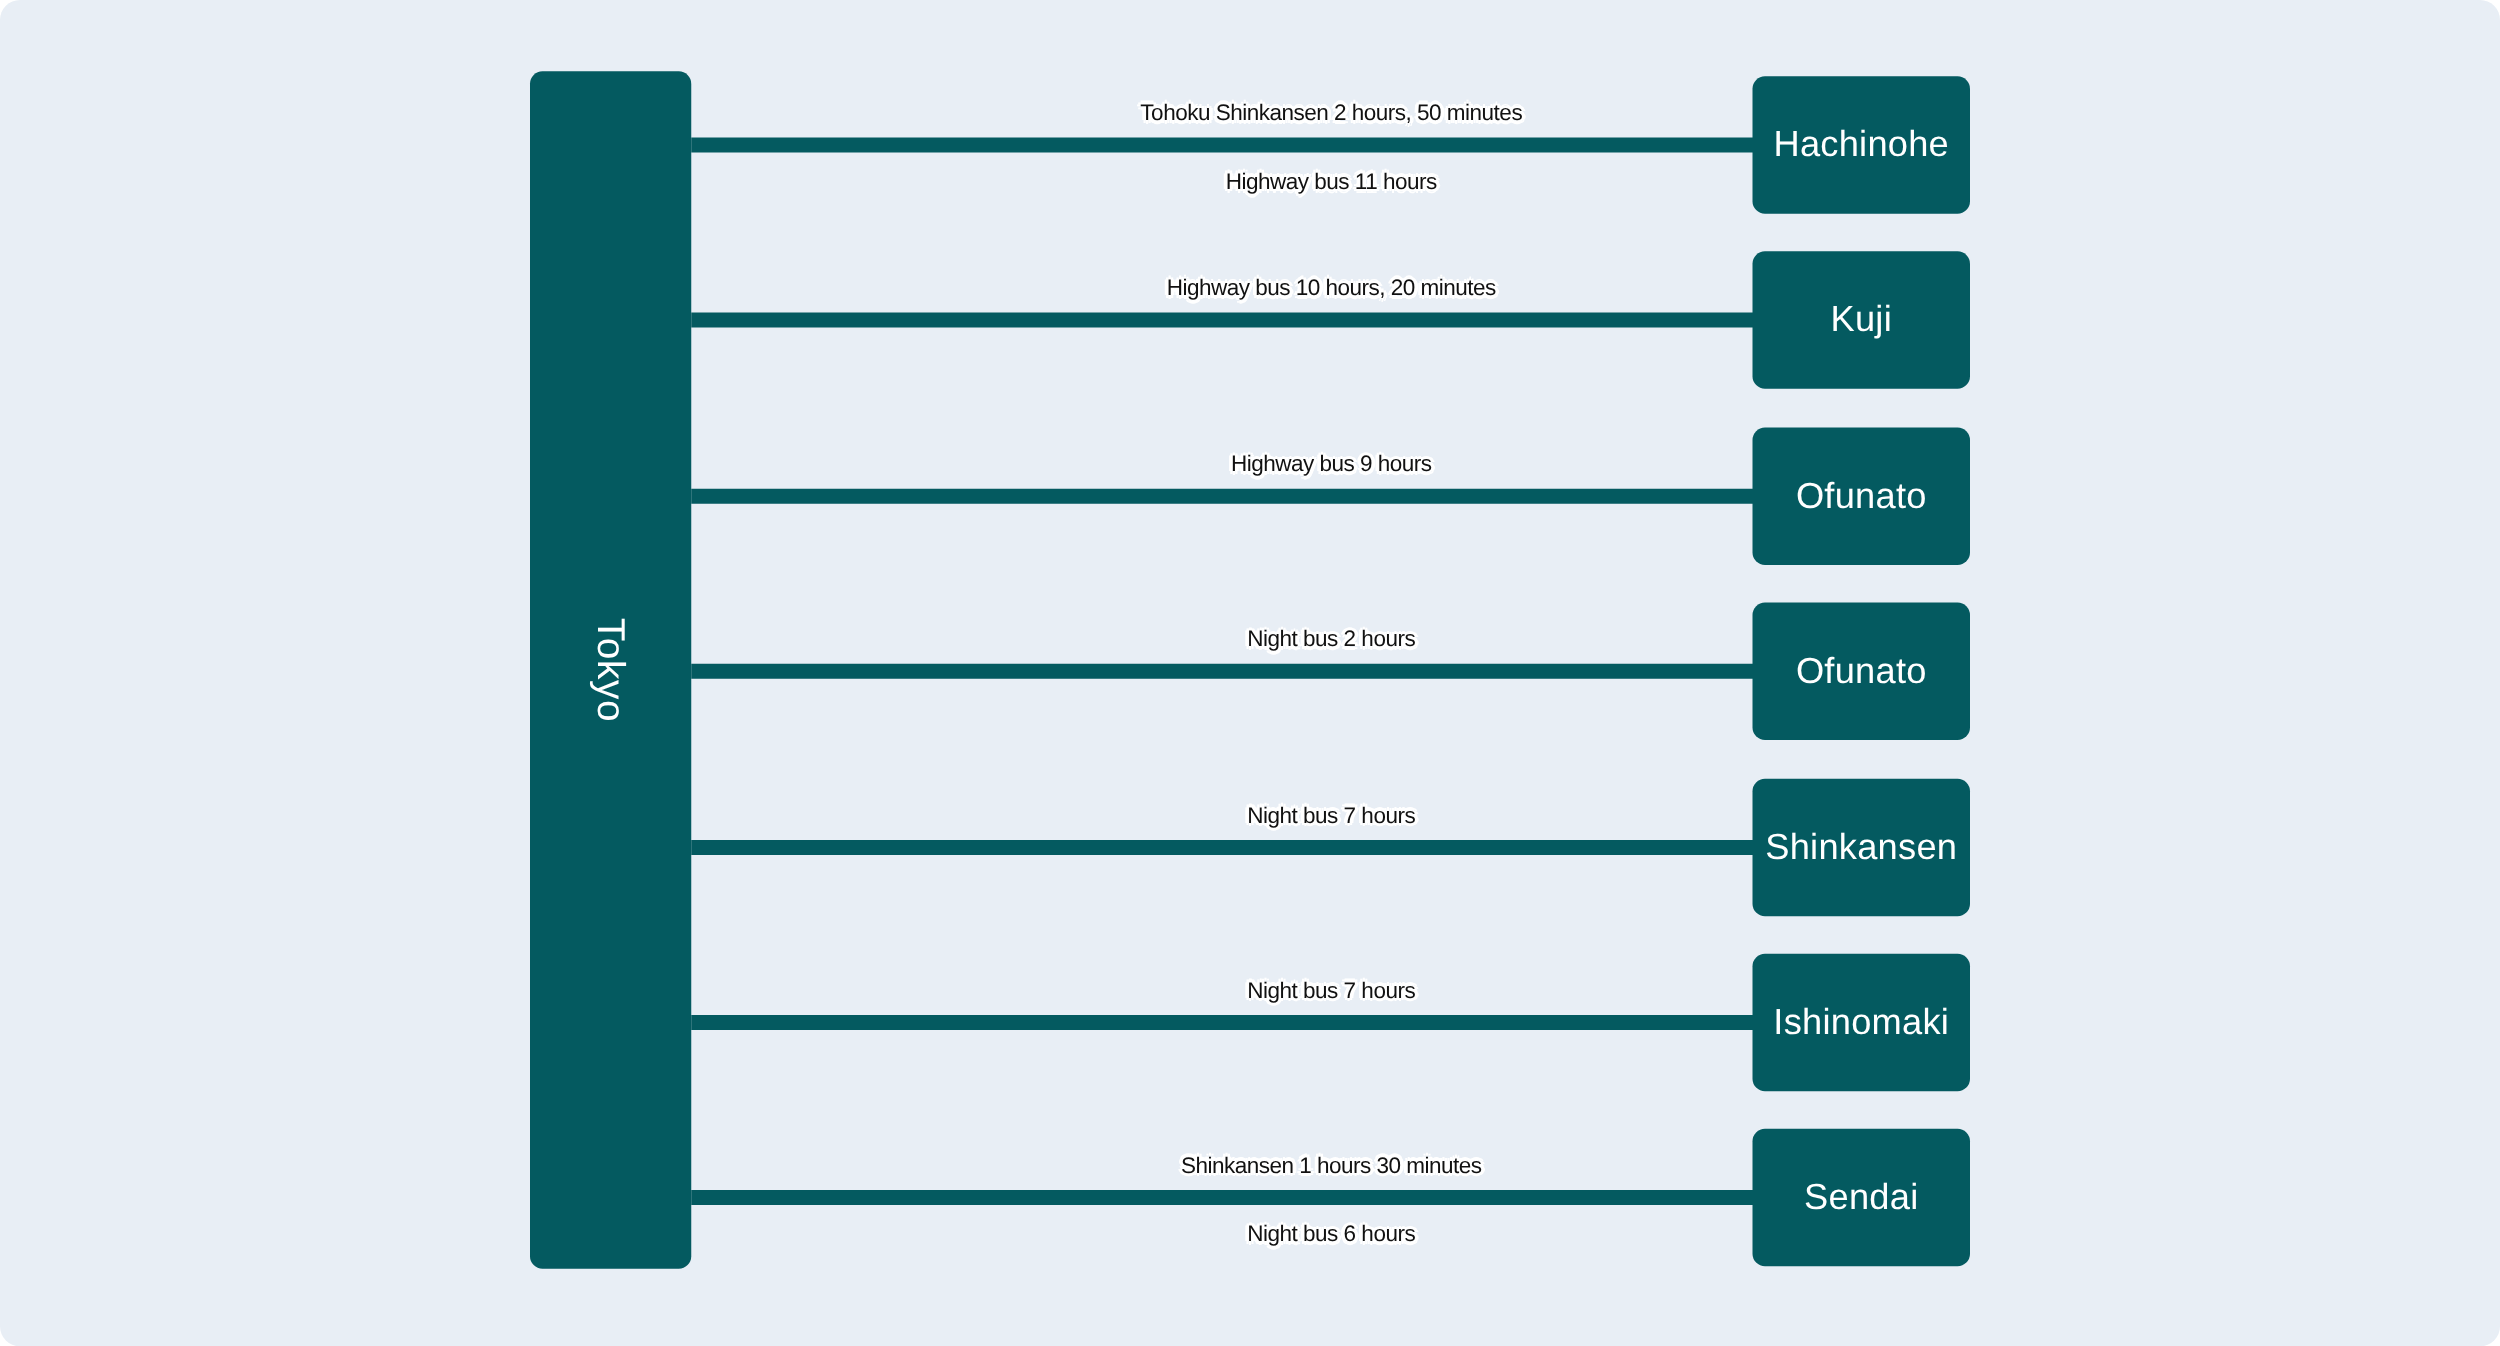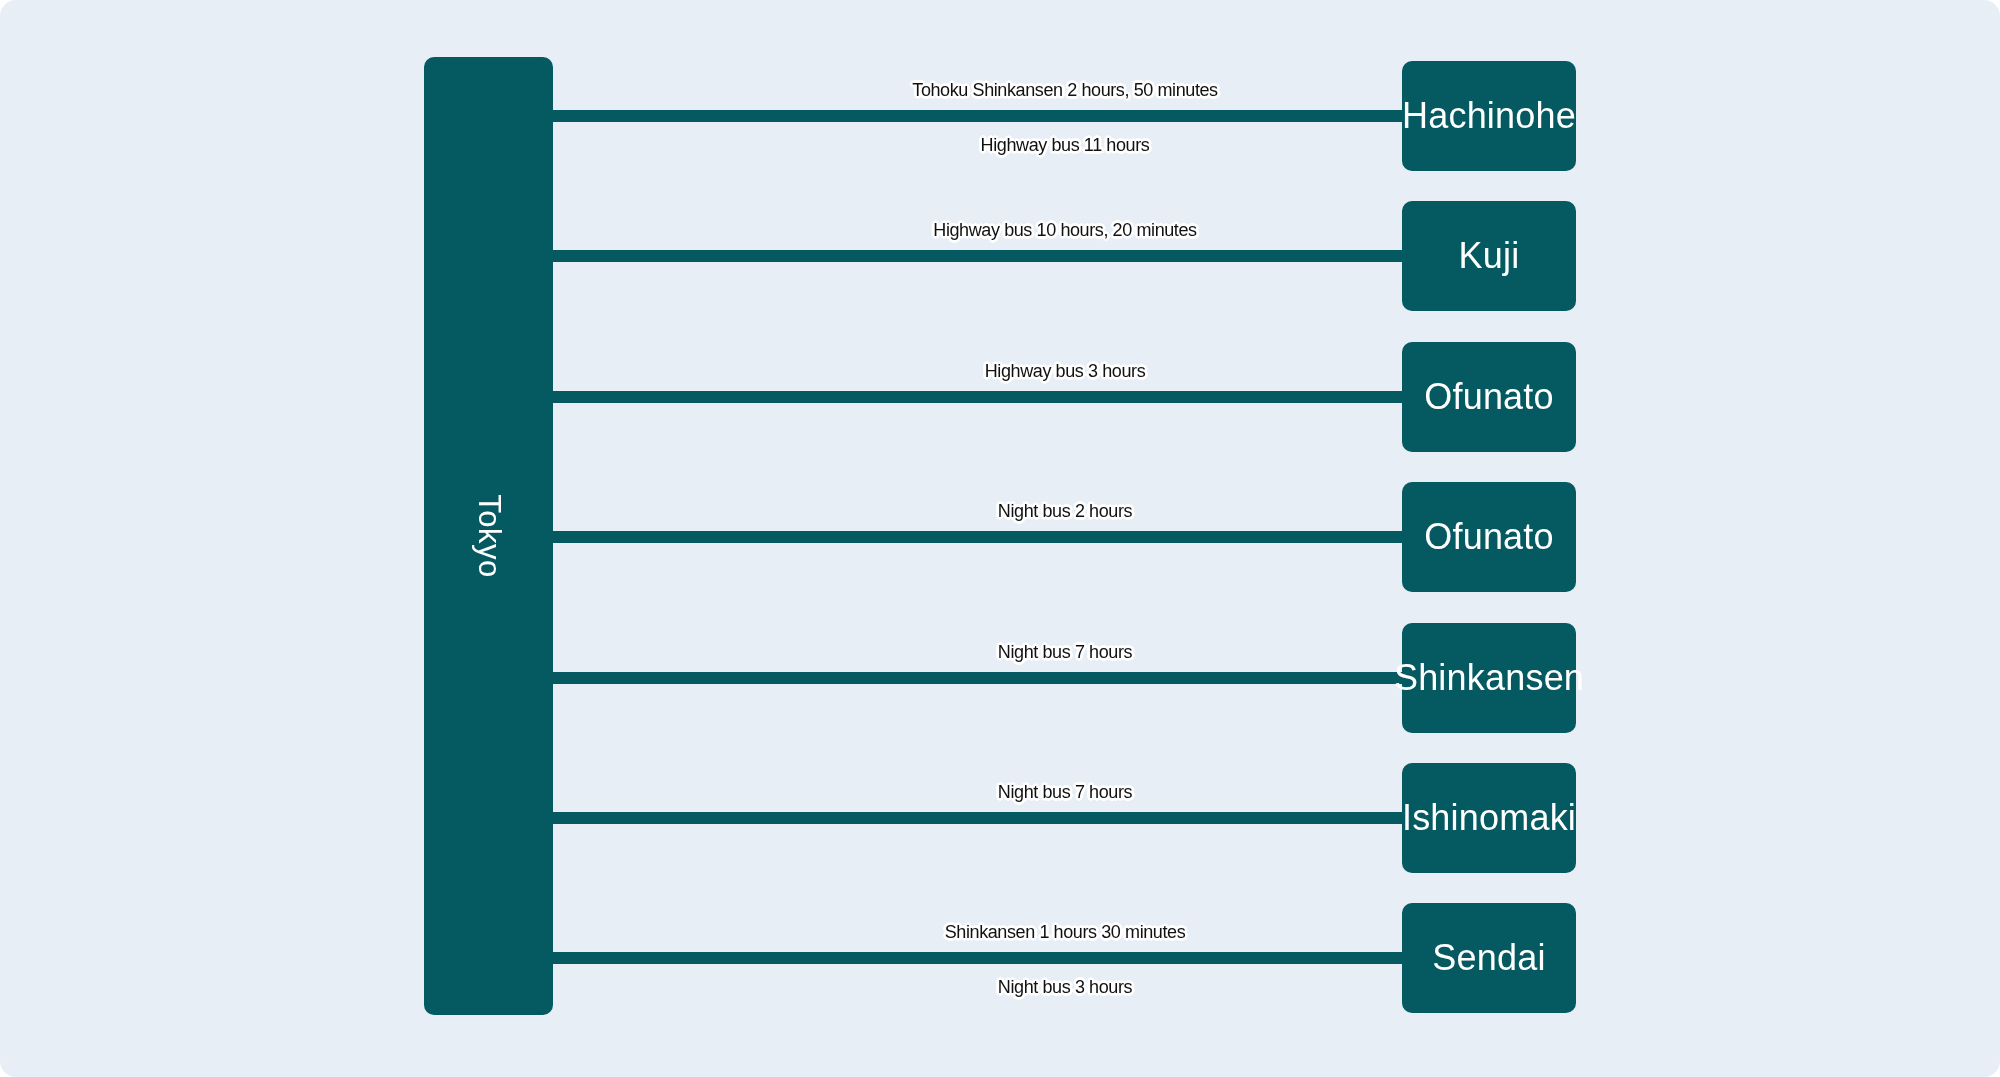--- a/index.html
+++ b/index.html
@@ -68,21 +68,21 @@
     position:absolute;
     left:1402px;
     top:calc(var(--cy) - 55px);
     width:174px;height:110px;
     background:var(--teal);
     border-radius:10px;
     display:flex;align-items:center;justify-content:center;
   }
   .row .dest-label{
     color:var(--box-ink);
-    font-size:36px;
+    font-size:29px;
     letter-spacing:0.2px;
     white-space:nowrap;
   }
 </style>
 </head>
 <body>
 
 <div class="canvas">
 
   <div class="origin-bar">
@@ -102,21 +102,21 @@
     <div class="line"></div>
     <div class="route-label above">Highway bus 10 hours, 20 minutes</div>
     <div class="route-label below"></div>
     <div class="dest-box">
       <span class="dest-label">Kuji</span>
     </div>
   </div>
 
   <div class="row" style="--cy:397px">
     <div class="line"></div>
-    <div class="route-label above">Highway bus 3 hours</div>
+    <div class="route-label above">Highway bus 9 hours</div>
     <div class="route-label below"></div>
     <div class="dest-box">
       <span class="dest-label">Ofunato</span>
     </div>
   </div>
 
   <div class="row" style="--cy:537px">
     <div class="line"></div>
     <div class="route-label above">Night bus 2 hours</div>
     <div class="route-label below"></div>
@@ -139,19 +139,19 @@
     <div class="route-label above">Night bus 7 hours</div>
     <div class="route-label below"></div>
     <div class="dest-box">
       <span class="dest-label">Ishinomaki</span>
     </div>
   </div>
 
   <div class="row" style="--cy:958px">
     <div class="line"></div>
     <div class="route-label above">Shinkansen 1 hours 30 minutes</div>
-    <div class="route-label below">Night bus 3 hours</div>
+    <div class="route-label below">Night bus 6 hours</div>
     <div class="dest-box">
       <span class="dest-label">Sendai</span>
     </div>
   </div>
 
 </div>
 
 </body></html>

